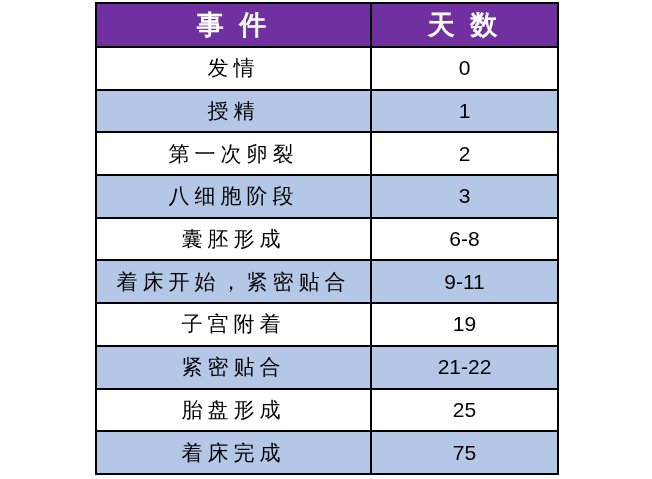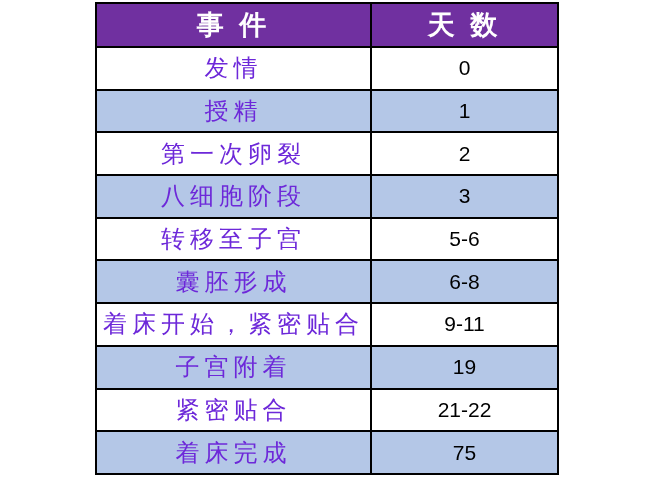--- a/index.html
+++ b/index.html
@@ -46,22 +46,22 @@
   }
   .embryo-table tbody tr {
     height: 35.75px;
     background: #ffffff;
   }
   .embryo-table tbody tr:nth-child(even) {
     background: #B4C7E7;
   }
   .embryo-table td.event-cell {
     font-family: "DejaVu Serif", serif;
-    color: #6d28d9;
-    font-size: 24px;
+    color: #000000;
+    font-size: 21px;
     letter-spacing: 5px;
   }
   .embryo-table td.days-cell {
     font-family: "Liberation Sans", sans-serif;
     color: #000000;
     font-size: 21px;
     letter-spacing: 0;
   }
 </style>
 </head>
@@ -89,37 +89,37 @@
     </tr>
     <tr>
       <td class="event-cell">第一次卵裂</td>
       <td class="days-cell">2</td>
     </tr>
     <tr>
       <td class="event-cell">八细胞阶段</td>
       <td class="days-cell">3</td>
     </tr>
     <tr>
-      <td class="event-cell">转移至子宫</td>
-      <td class="days-cell">5-6</td>
-    </tr>
-    <tr>
       <td class="event-cell">囊胚形成</td>
       <td class="days-cell">6-8</td>
     </tr>
     <tr>
       <td class="event-cell">着床开始，紧密贴合</td>
       <td class="days-cell">9-11</td>
     </tr>
     <tr>
       <td class="event-cell">子宫附着</td>
       <td class="days-cell">19</td>
     </tr>
     <tr>
       <td class="event-cell">紧密贴合</td>
       <td class="days-cell">21-22</td>
     </tr>
     <tr>
+      <td class="event-cell">胎盘形成</td>
+      <td class="days-cell">25</td>
+    </tr>
+    <tr>
       <td class="event-cell">着床完成</td>
       <td class="days-cell">75</td>
     </tr>
   </tbody>
 </table>
 
 </body></html>

